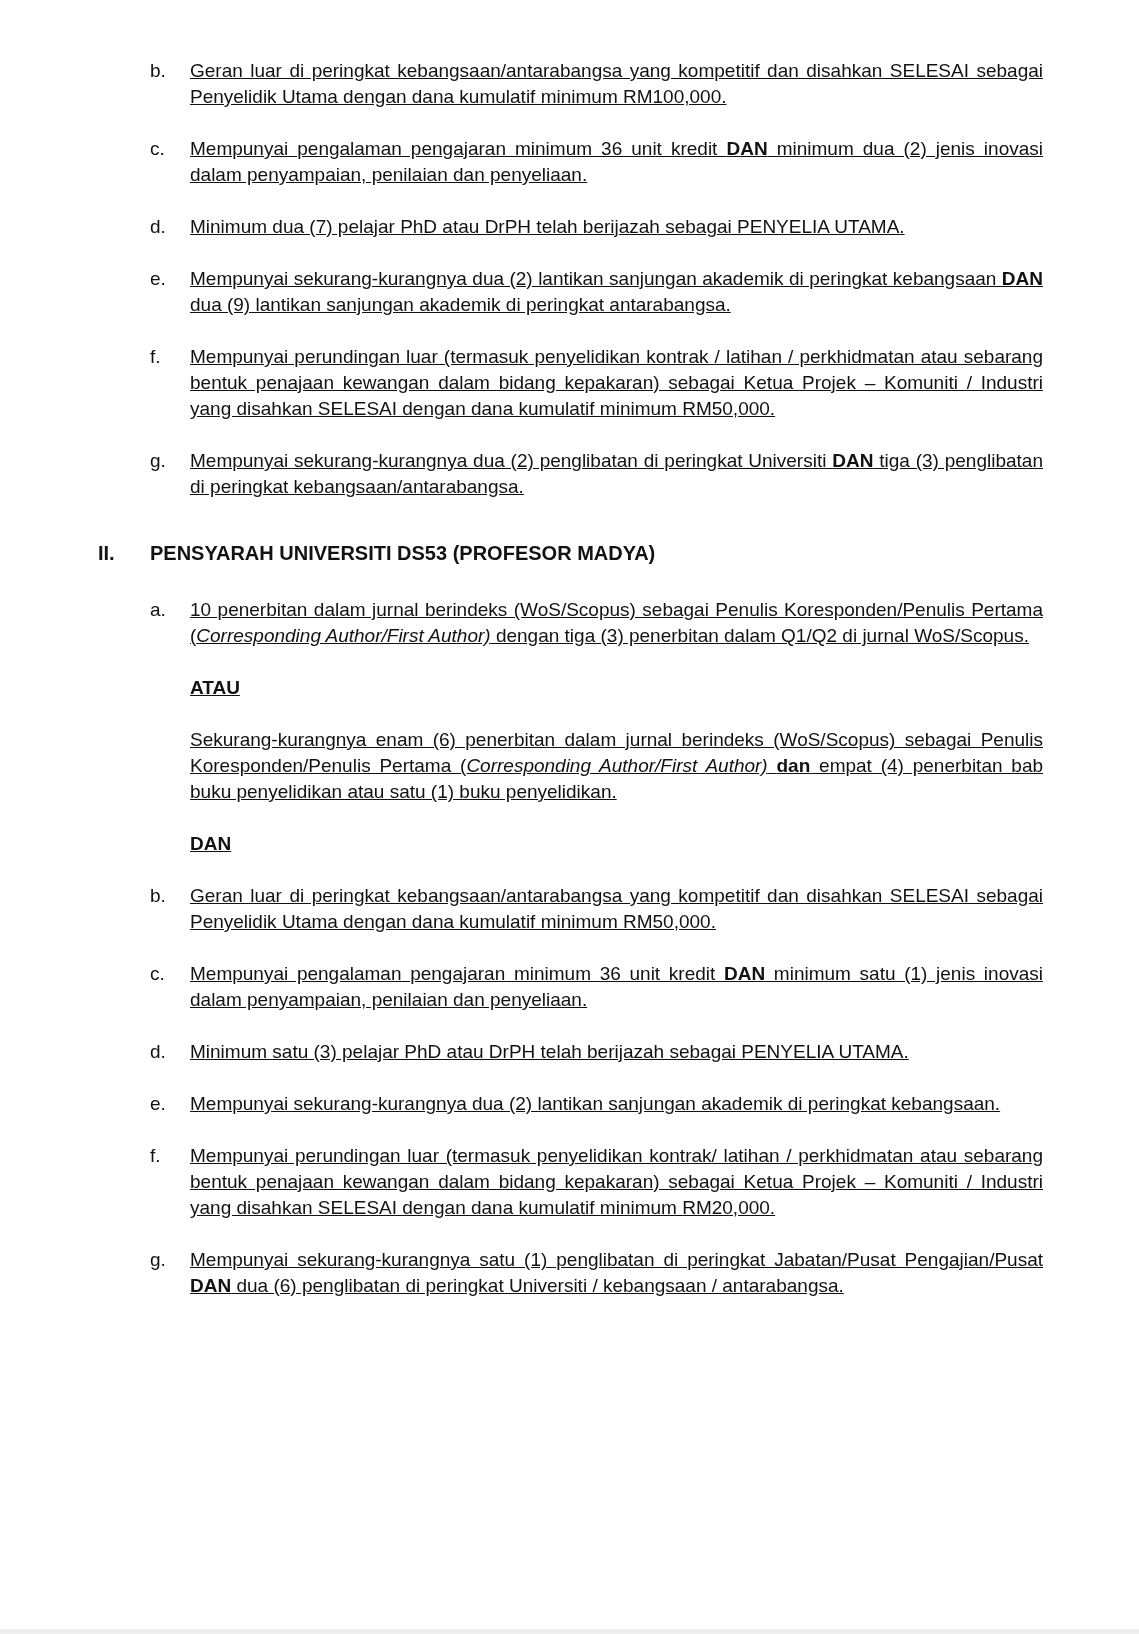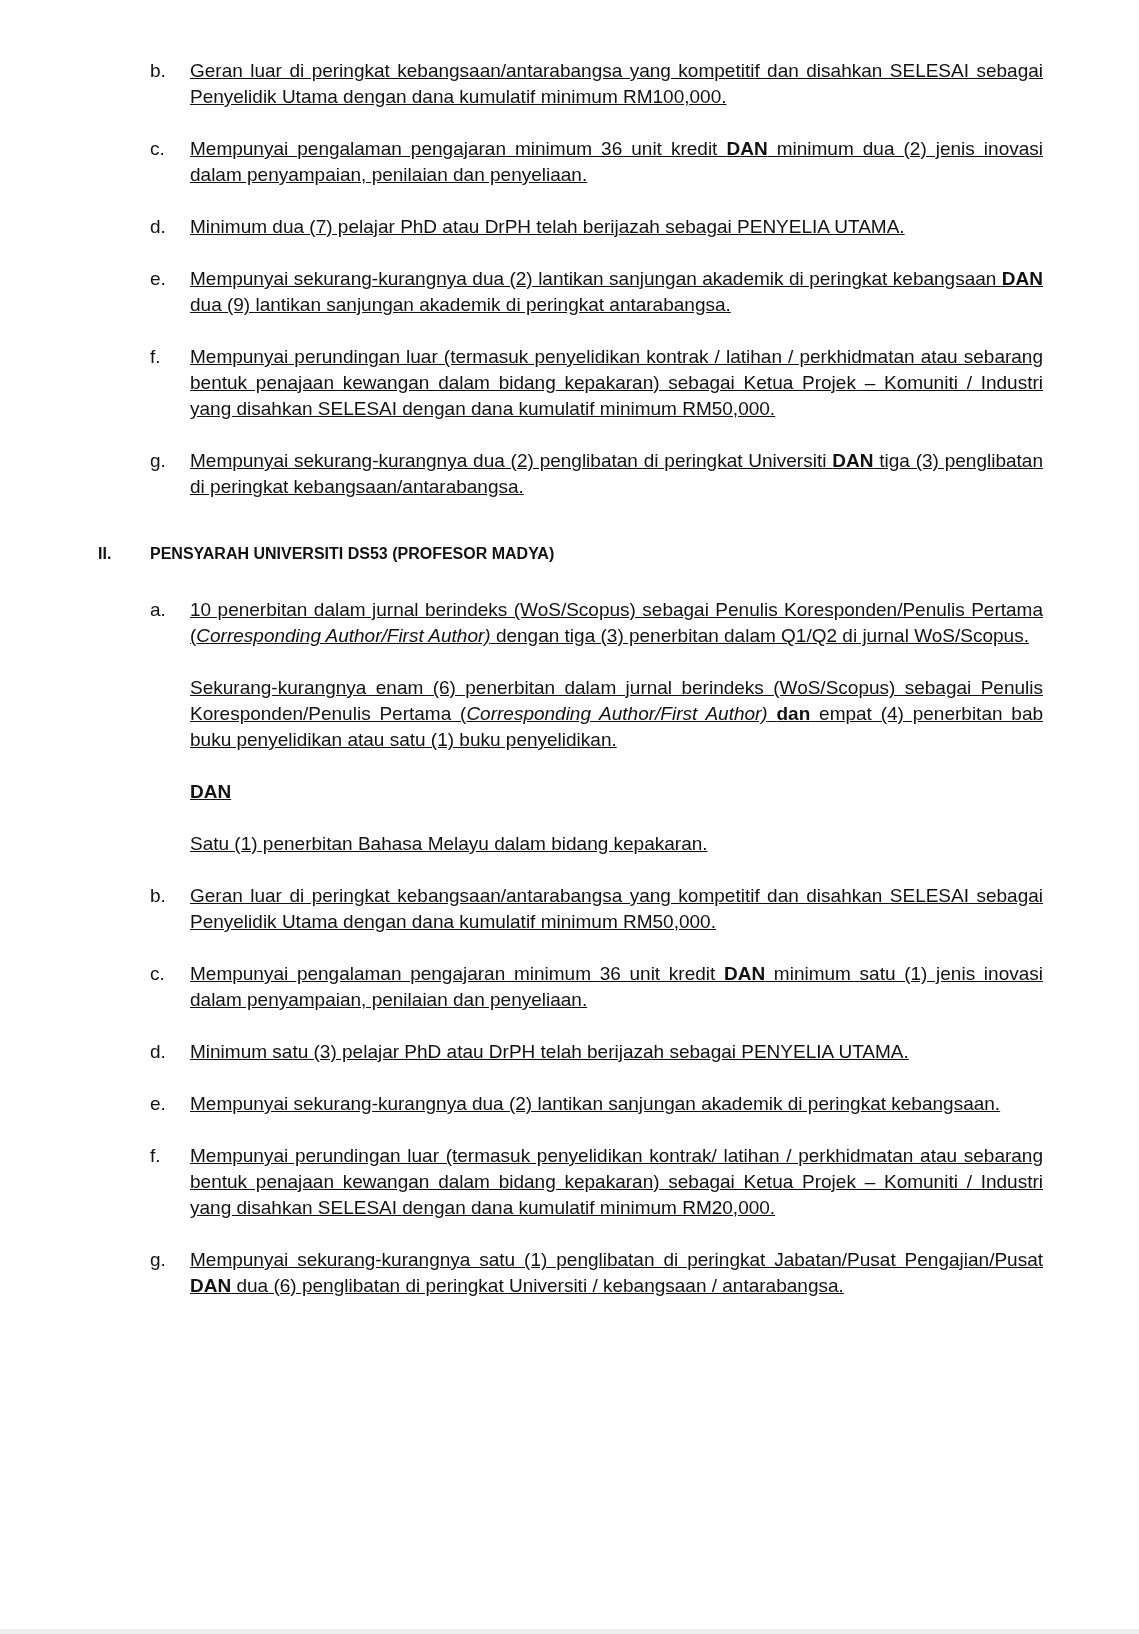--- a/index.html
+++ b/index.html
@@ -33,21 +33,21 @@
     flex: 1 1 auto;
     margin: 0;
     text-align: justify;
     text-justify: inter-word;
     text-decoration: underline;
   }
   .heading-row {
     display: flex;
     align-items: flex-start;
     margin: 40px 0 30px -52px;
-    font-size: 16px;
+    font-size: 20px;
     line-height: 27px;
     font-weight: bold;
   }
   .heading-row .numeral { flex: 0 0 52px; }
   .heading-row .title { flex: 1 1 auto; }
   .bottom-edge {
     position: absolute;
     left: 0;
     right: 0;
     bottom: 0;
@@ -94,29 +94,29 @@
       <span class="title">PENSYARAH UNIVERSITI DS53 (PROFESOR MADYA)</span>
     </div>
 
     <div id="section-2-list">
         <div class="item">
           <span class="label">a.</span>
           <p class="text"><span>10 penerbitan dalam jurnal berindeks (WoS/Scopus) sebagai Penulis Koresponden/Penulis Pertama (</span><i>Corresponding Author/First Author)</i><span> dengan tiga (3) penerbitan dalam Q1/Q2 di jurnal WoS/Scopus.</span></p>
         </div>
         <div class="item">
           <span class="label"></span>
+          <p class="text"><b>ATAU</b></p>
+        </div>
+        <div class="item">
+          <span class="label"></span>
           <p class="text"><span>Sekurang-kurangnya enam (6) penerbitan dalam jurnal berindeks (WoS/Scopus) sebagai Penulis Koresponden/Penulis Pertama (</span><i>Corresponding Author/First Author)</i><span> </span><b>dan</b><span> empat (4) penerbitan bab buku penyelidikan atau satu (1) buku penyelidikan.</span></p>
         </div>
         <div class="item">
           <span class="label"></span>
           <p class="text"><b>DAN</b></p>
-        </div>
-        <div class="item">
-          <span class="label"></span>
-          <p class="text"><span>Satu (1) penerbitan Bahasa Melayu dalam bidang kepakaran.</span></p>
         </div>
         <div class="item">
           <span class="label">b.</span>
           <p class="text"><span>Geran luar di peringkat kebangsaan/antarabangsa yang kompetitif dan disahkan SELESAI sebagai Penyelidik Utama dengan dana kumulatif minimum RM50,000.</span></p>
         </div>
         <div class="item">
           <span class="label">c.</span>
           <p class="text"><span>Mempunyai pengalaman pengajaran minimum 36 unit kredit </span><b>DAN</b><span> minimum satu (1) jenis inovasi dalam penyampaian, penilaian dan penyeliaan.</span></p>
         </div>
         <div class="item">

